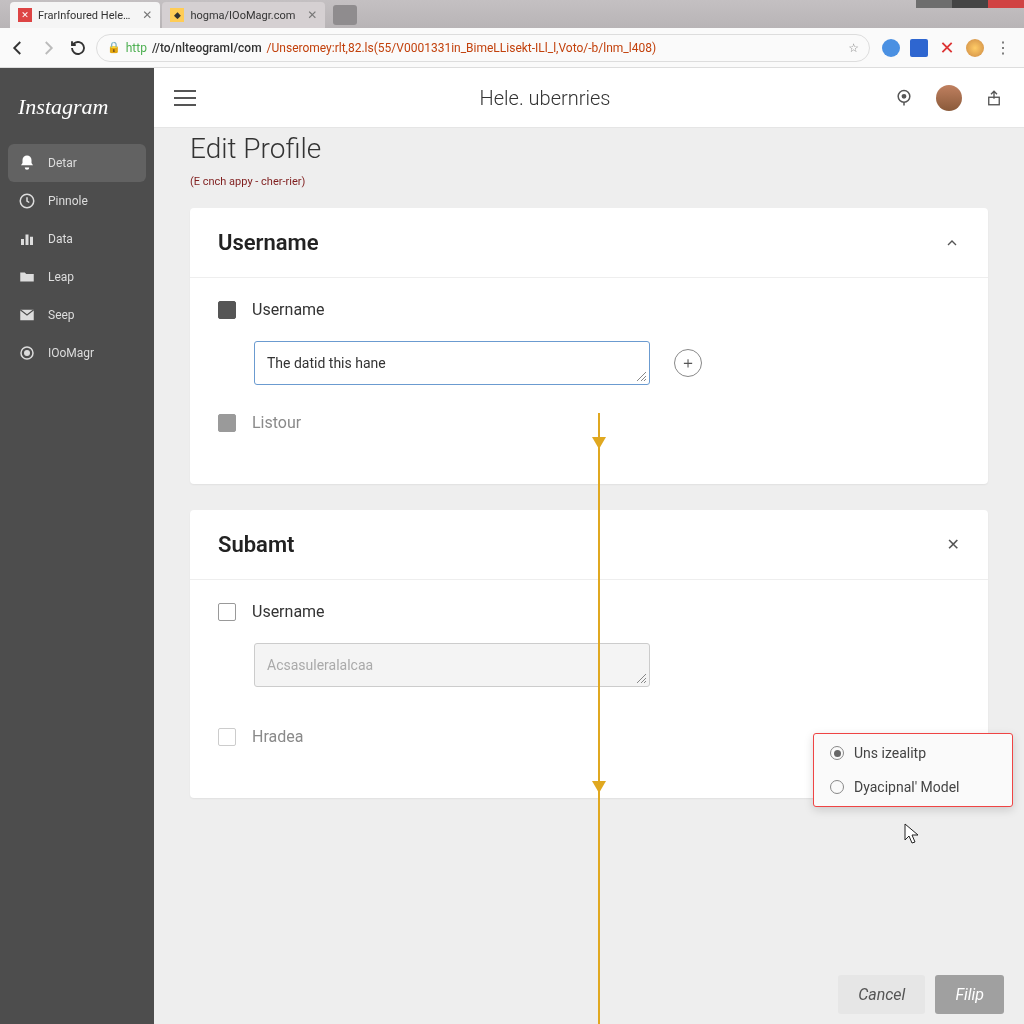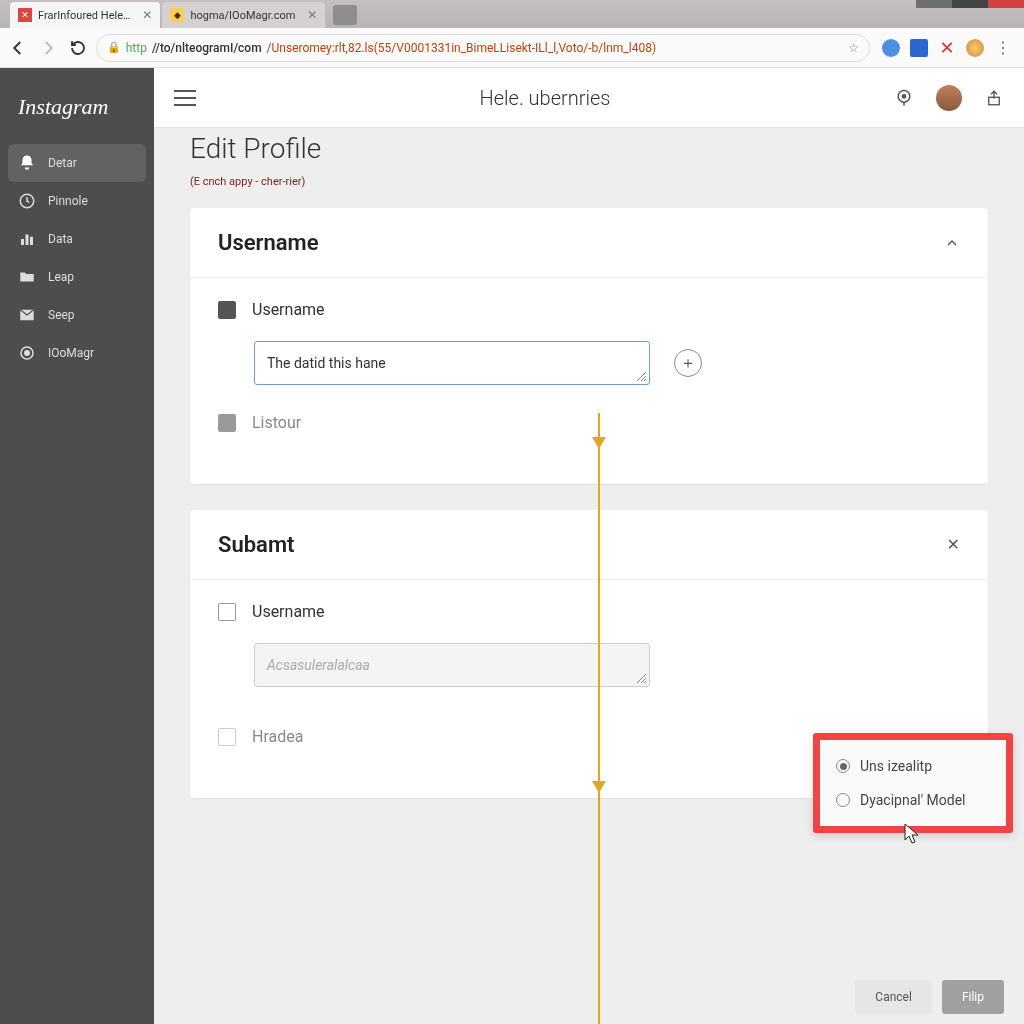--- a/index.html
+++ b/index.html
@@ -66,30 +66,30 @@
 .field-label { font-size: 16px; color: #333; }
 .field-label.muted { color: #8a8a8a; }
 
 .input-wrap { margin: 22px 0 28px 36px; display: flex; align-items: center; gap: 24px; }
 .text-input { width: 396px; height: 44px; border: 1.5px solid #6b9bd0; border-radius: 3px; padding: 0 12px; font-size: 14px; color: #333; position: relative; background: #fff; }
 .text-input.plain { border-color: #ccc; }
 .resize-handle { position: absolute; right: 2px; bottom: 2px; width: 10px; height: 10px; }
 .add-circle { width: 28px; height: 28px; border: 1.5px solid #888; border-radius: 50%; display: flex; align-items: center; justify-content: center; color: #555; font-size: 16px; }
 
 .footer-btns { position: absolute; bottom: 10px; right: 20px; display: flex; gap: 10px; }
-.btn { padding: 10px 20px; border-radius: 3px; font-size: 12px; border: none; cursor: pointer; }
+.btn { padding: 10px 20px; border-radius: 3px; font-size: 16px; border: none; cursor: pointer; font-style: italic; }
 .btn-cancel { background: #e6e6e6; color: #555; }
 .btn-primary { background: #a0a0a0; color: #fff; }
 
 
 .annot-line { position: absolute; left: 444px; top: 345px; width: 2px; height: 620px; background: #e0a820; z-index: 5; pointer-events: none; }
 .arrow-down { width: 0; height: 0; border-left: 7px solid transparent; border-right: 7px solid transparent; border-top: 12px solid #e0a820; position: absolute; left: -6px; }
 
 
-.popup { position: absolute; left: 659px; top: 665px; width: 200px; background: #fafafa; border: 7px solid #ef4444; border-radius: 3px; box-shadow: 0 3px 10px rgba(0,0,0,0.15); z-index: 10; padding: 9px 0; }
+.popup { position: absolute; left: 659px; top: 665px; width: 200px; background: #fafafa; border: 1px solid #ef4444; border-radius: 3px; box-shadow: 0 3px 10px rgba(0,0,0,0.15); z-index: 10; padding: 2px 0; }
 .popup-item { display: flex; align-items: center; gap: 10px; padding: 9px 16px; font-size: 14px; color: #444; }
 .radio { width: 14px; height: 14px; border: 1.5px solid #888; border-radius: 50%; display: inline-flex; align-items: center; justify-content: center; }
 .radio.checked::after { content: ''; width: 7px; height: 7px; background: #666; border-radius: 50%; }
 
 .cursor { position: absolute; left: 750px; top: 755px; z-index: 20; }
 
 svg { display: block; }
 </style>
 </head>
 <body>
@@ -271,21 +271,21 @@
           <div class="card-title">Subamt</div>
           <span style="color:#555;font-size:16px;">✕</span>
         </div>
         <div class="card-body">
           <div class="field-row">
             <span class="checkbox"></span>
             <span class="field-label">Username</span>
           </div>
           <div class="input-wrap">
             <div class="text-input plain" style="background:#f4f4f4;">
-              <span style="line-height:42px;color:#aaa;font-style:italic;">Acsasuleralalcaa</span>
+              <span style="line-height:42px;color:#aaa;">Acsasuleralalcaa</span>
               <svg class="resize-handle" width="10" height="10" viewBox="0 0 10 10">
                   <path d="M9 4L4 9M9 0L0 9M9 7L7 9" stroke="#888" stroke-width="1"></path>
                 </svg>
             </div>
           </div>
           <div class="field-row" style="margin-top:40px;">
             <span class="checkbox" style="border-color:#ccc;"></span>
             <span class="field-label muted">Hradea</span>
           </div>
         </div>

